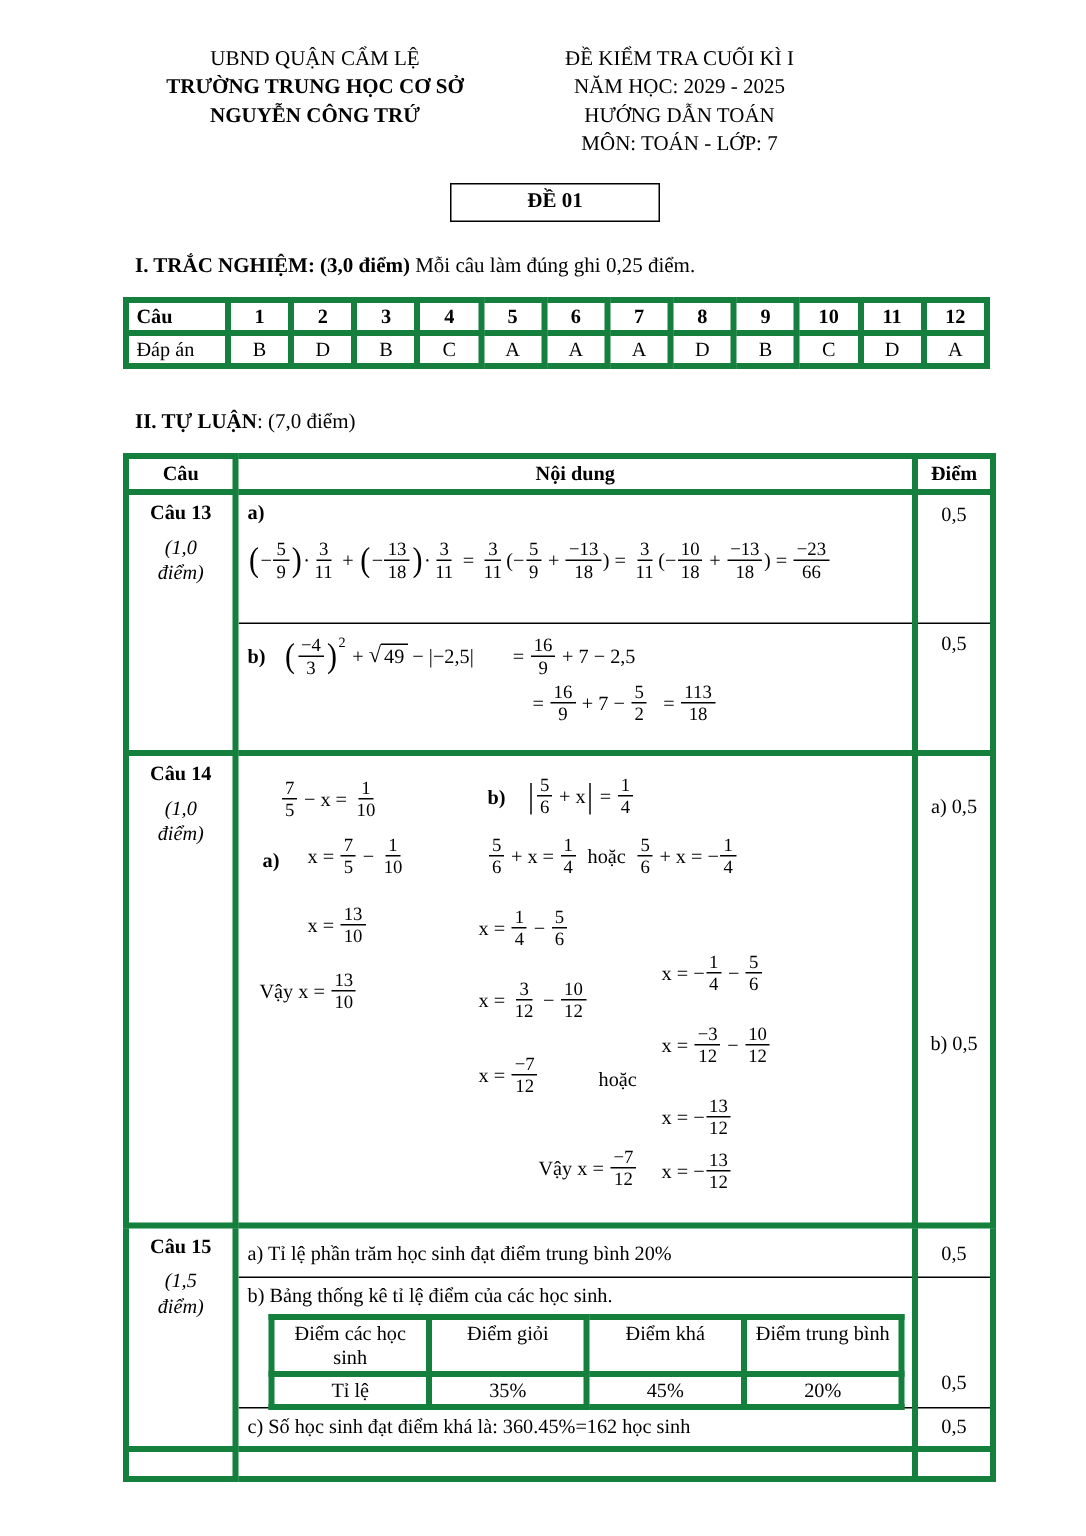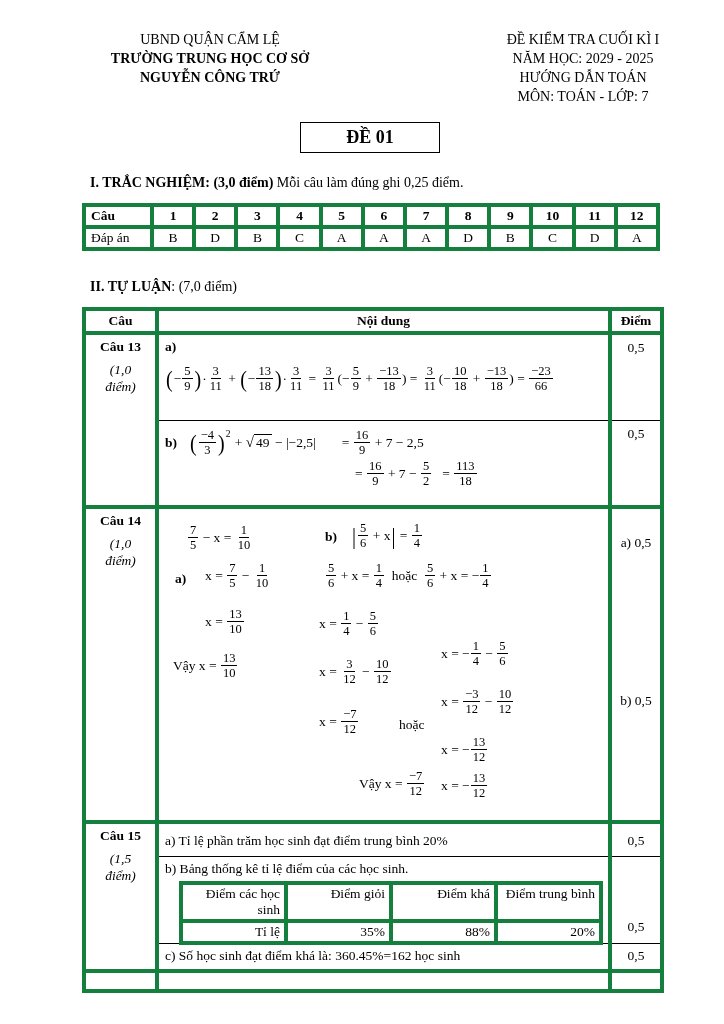--- a/index.html
+++ b/index.html
@@ -3,27 +3,27 @@
 <meta charset="utf-8">
 <style>
   *{margin:0;padding:0;box-sizing:border-box}
   html,body{background:#ffffff}
   .page{width:724px;height:1024px;background:#fff;font-family:"Liberation Serif","DejaVu Serif",serif;
         color:#000;font-size:13.5px;position:relative;overflow:hidden;margin:0 auto}
   .bd{font-weight:bold}
   .it{}
 
   
-  .header{display:flex;justify-content:space-between;padding:30px 24px 0 84px}
+  .header{display:flex;padding:30px 64px 0 84px}
   .h-left{width:252px;text-align:center;line-height:19px;font-size:14px}
   .h-right{width:234px;text-align:center;line-height:19px;font-size:14px;font-weight:normal}
   .hl2{font-weight:bold}
   .hl3{font-weight:bold;}
   .debox{width:140px;margin:16px 0 0 300px;border:1px solid #000;text-align:center;
-         font-weight:bold;font-size:18px;padding:4px 0}
+         font-weight:bold;font-size:14px;padding:4px 0}
   .sec{margin:22px 0 0 90px;font-size:14px}
   .sec2{margin-top:28px}
 
   
   table{border-collapse:collapse;table-layout:fixed}
   td{border:4px solid #15803d;vertical-align:top;font-size:13.5px;overflow:hidden}
   .t1{margin:12px 0 0 82px;width:578px}
   .t1 td{height:21px;text-align:center;padding:1px 2px}
   .t1 td.lab{text-align:left;padding-left:5px;font-weight:bold}
   .t1 tr.qrow td{font-weight:bold}
@@ -68,21 +68,21 @@
   .abs{position:absolute}
   .dm14{position:relative;height:315px}
   .sc14a{position:absolute;top:26px;left:0;width:100%;text-align:center}
   .sc14b{position:absolute;top:184px;left:0;width:100%;text-align:center}
 
   
   .s15a{height:33px;border-bottom:1px solid #000;padding:9px 6px 0 6px}
   .s15b{height:87px;border-bottom:1px solid #000;padding:4px 6px 0 6px}
   .s15c{height:25px;padding:4px 6px 0 6px}
   .t3{margin:4px 0 0 14px;width:424px}
-  .t3 td{padding:1px 4px;height:18px;text-align:right;vertical-align:top}
+  .t3 td{padding:1px 4px;height:18px;text-align:center;vertical-align:top}
   .d15a{height:33px;border-bottom:1px solid #000;padding-top:9px}
   .d15b{height:87px;border-bottom:1px solid #000;display:flex;align-items:flex-end;
         justify-content:center;padding-bottom:8px}
   .d15c{height:25px;padding-top:4px}
   .er{height:20px}
 </style>
 </head>
 <body>
 
 <div class="page">
@@ -251,21 +251,21 @@
             <tbody>
                   <tr>
               <td>Điểm các học sinh</td>
               <td>Điểm giỏi</td>
               <td>Điểm khá</td>
               <td>Điểm trung bình</td>
             </tr>
             <tr>
               <td>Tỉ lệ</td>
               <td>35%</td>
-              <td>88%</td>
+              <td>45%</td>
               <td>20%</td>
             </tr>
           </tbody>
               </table>
         </div>
         <div class="s15c">
           <span>c) Số học sinh đạt điểm khá là: 360.45%=162 học sinh</span>
         </div>
       </td>
       <td class="dm">

